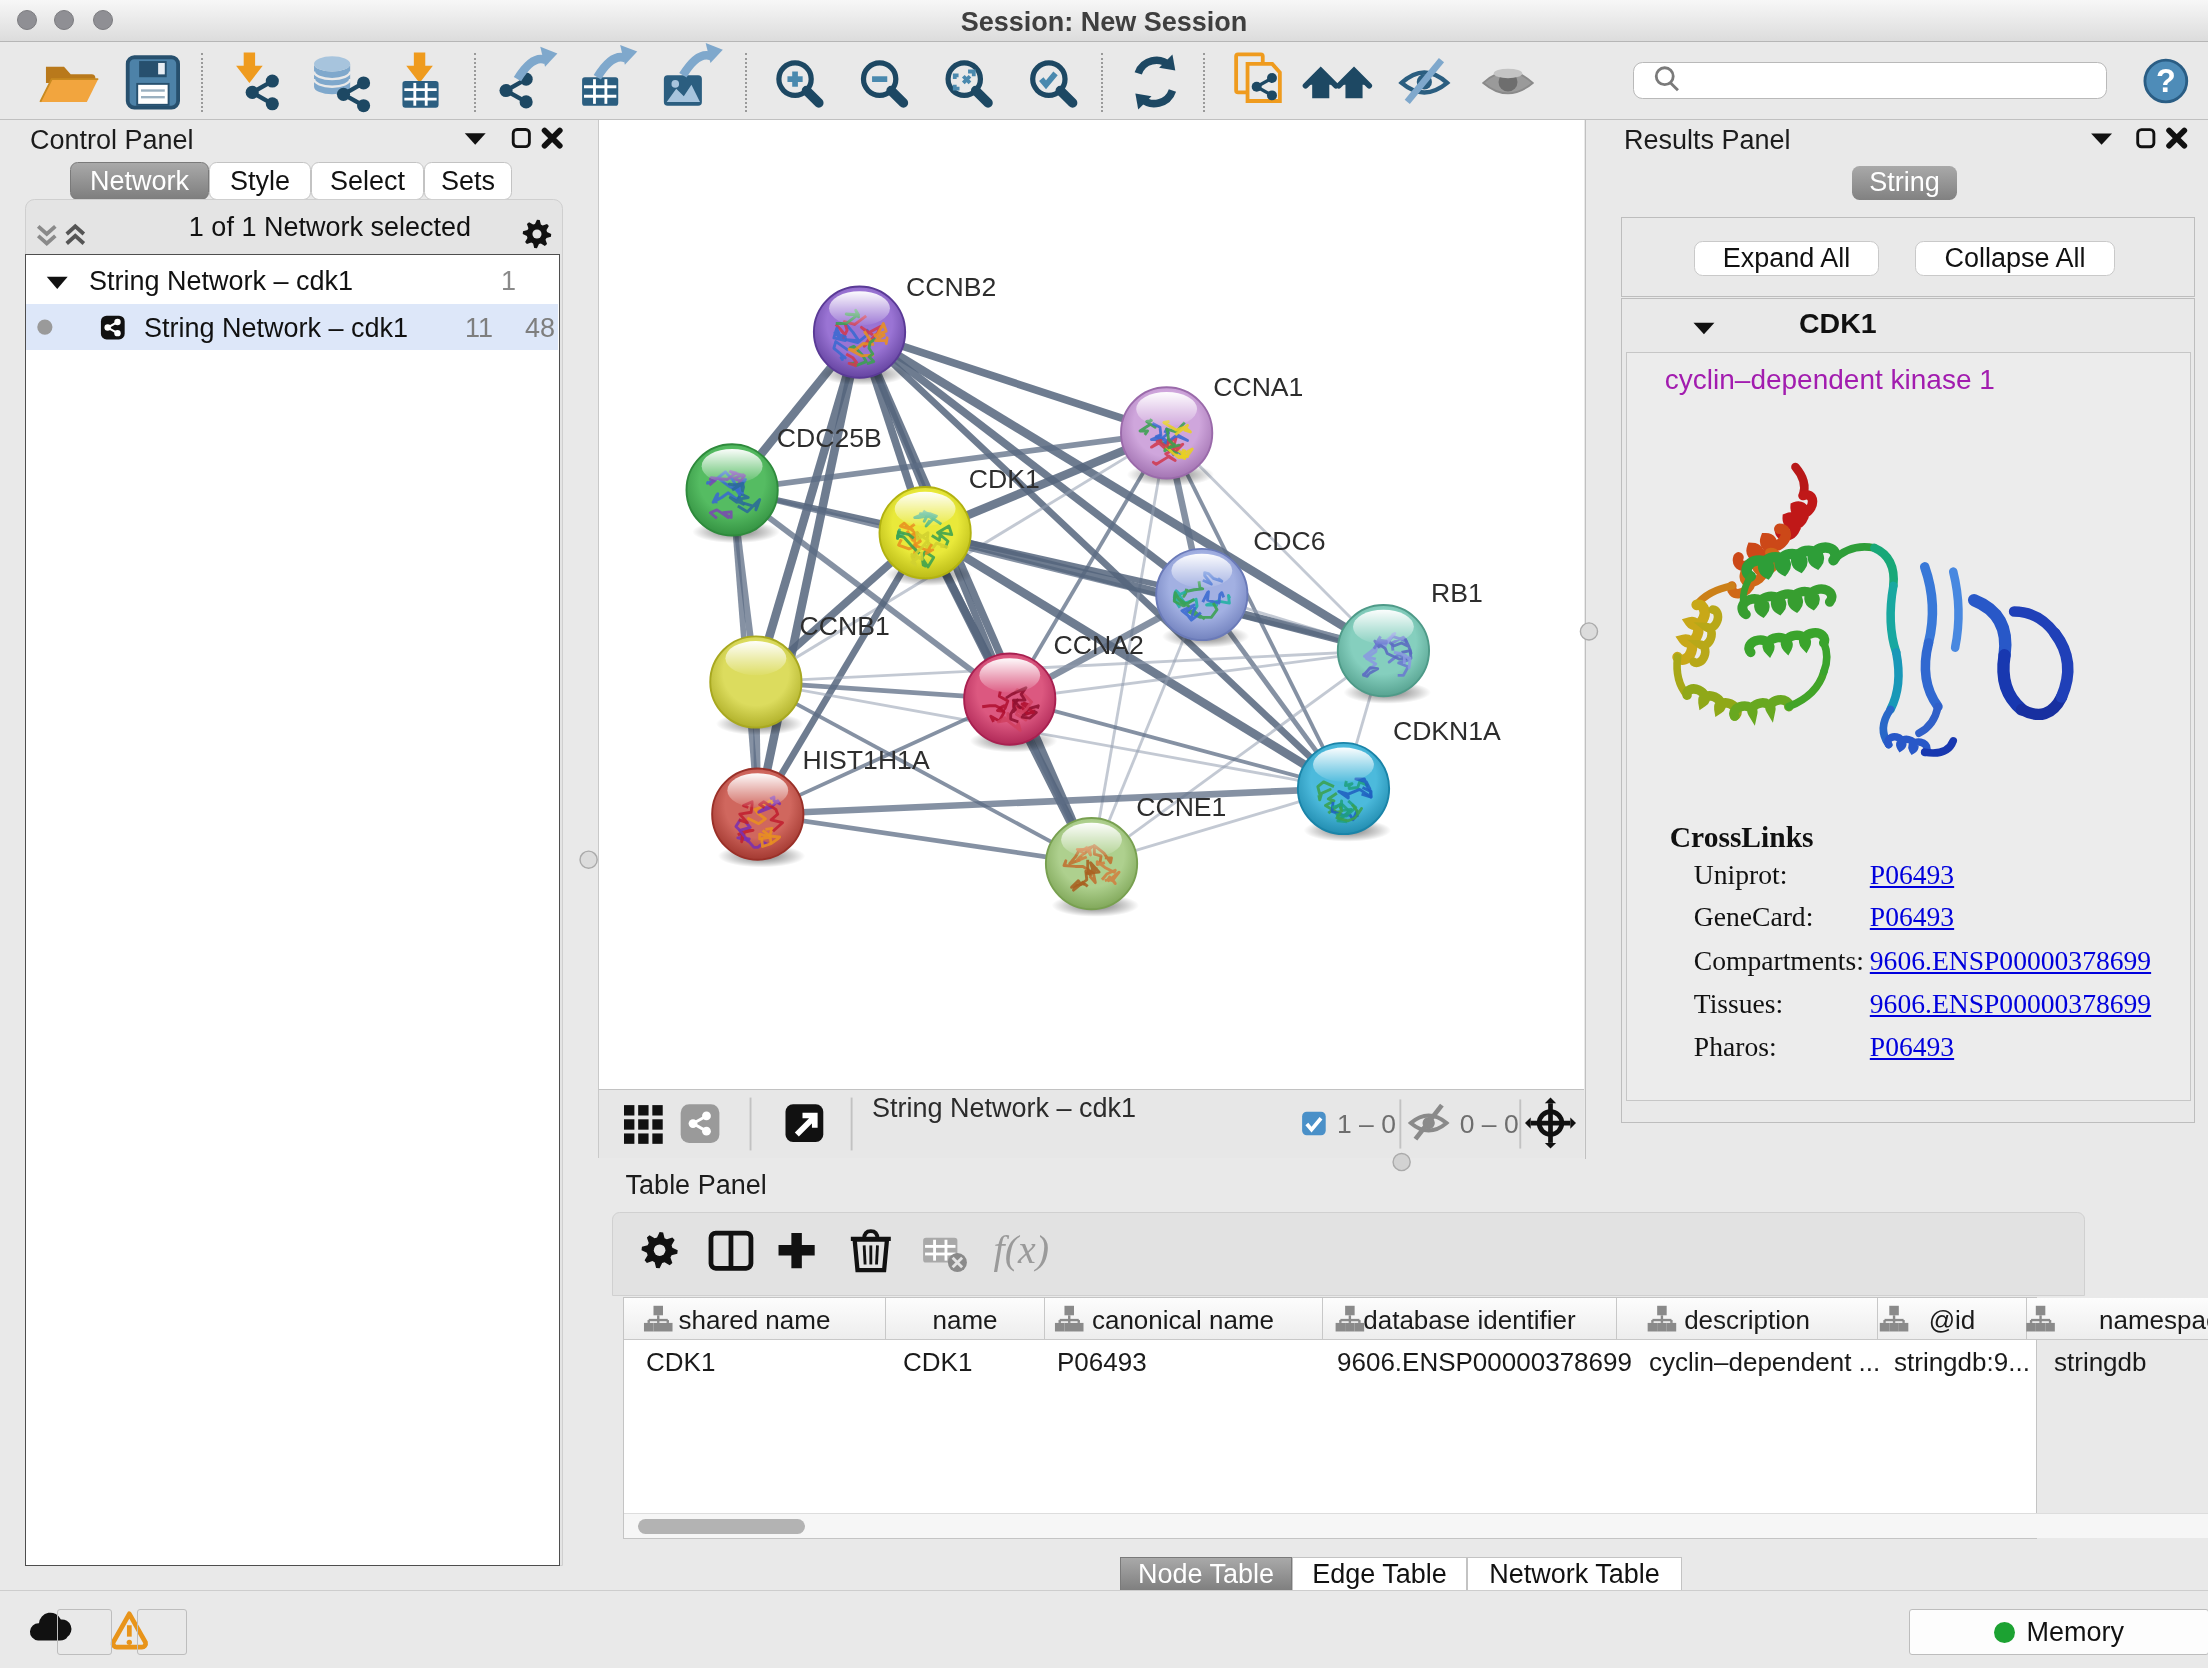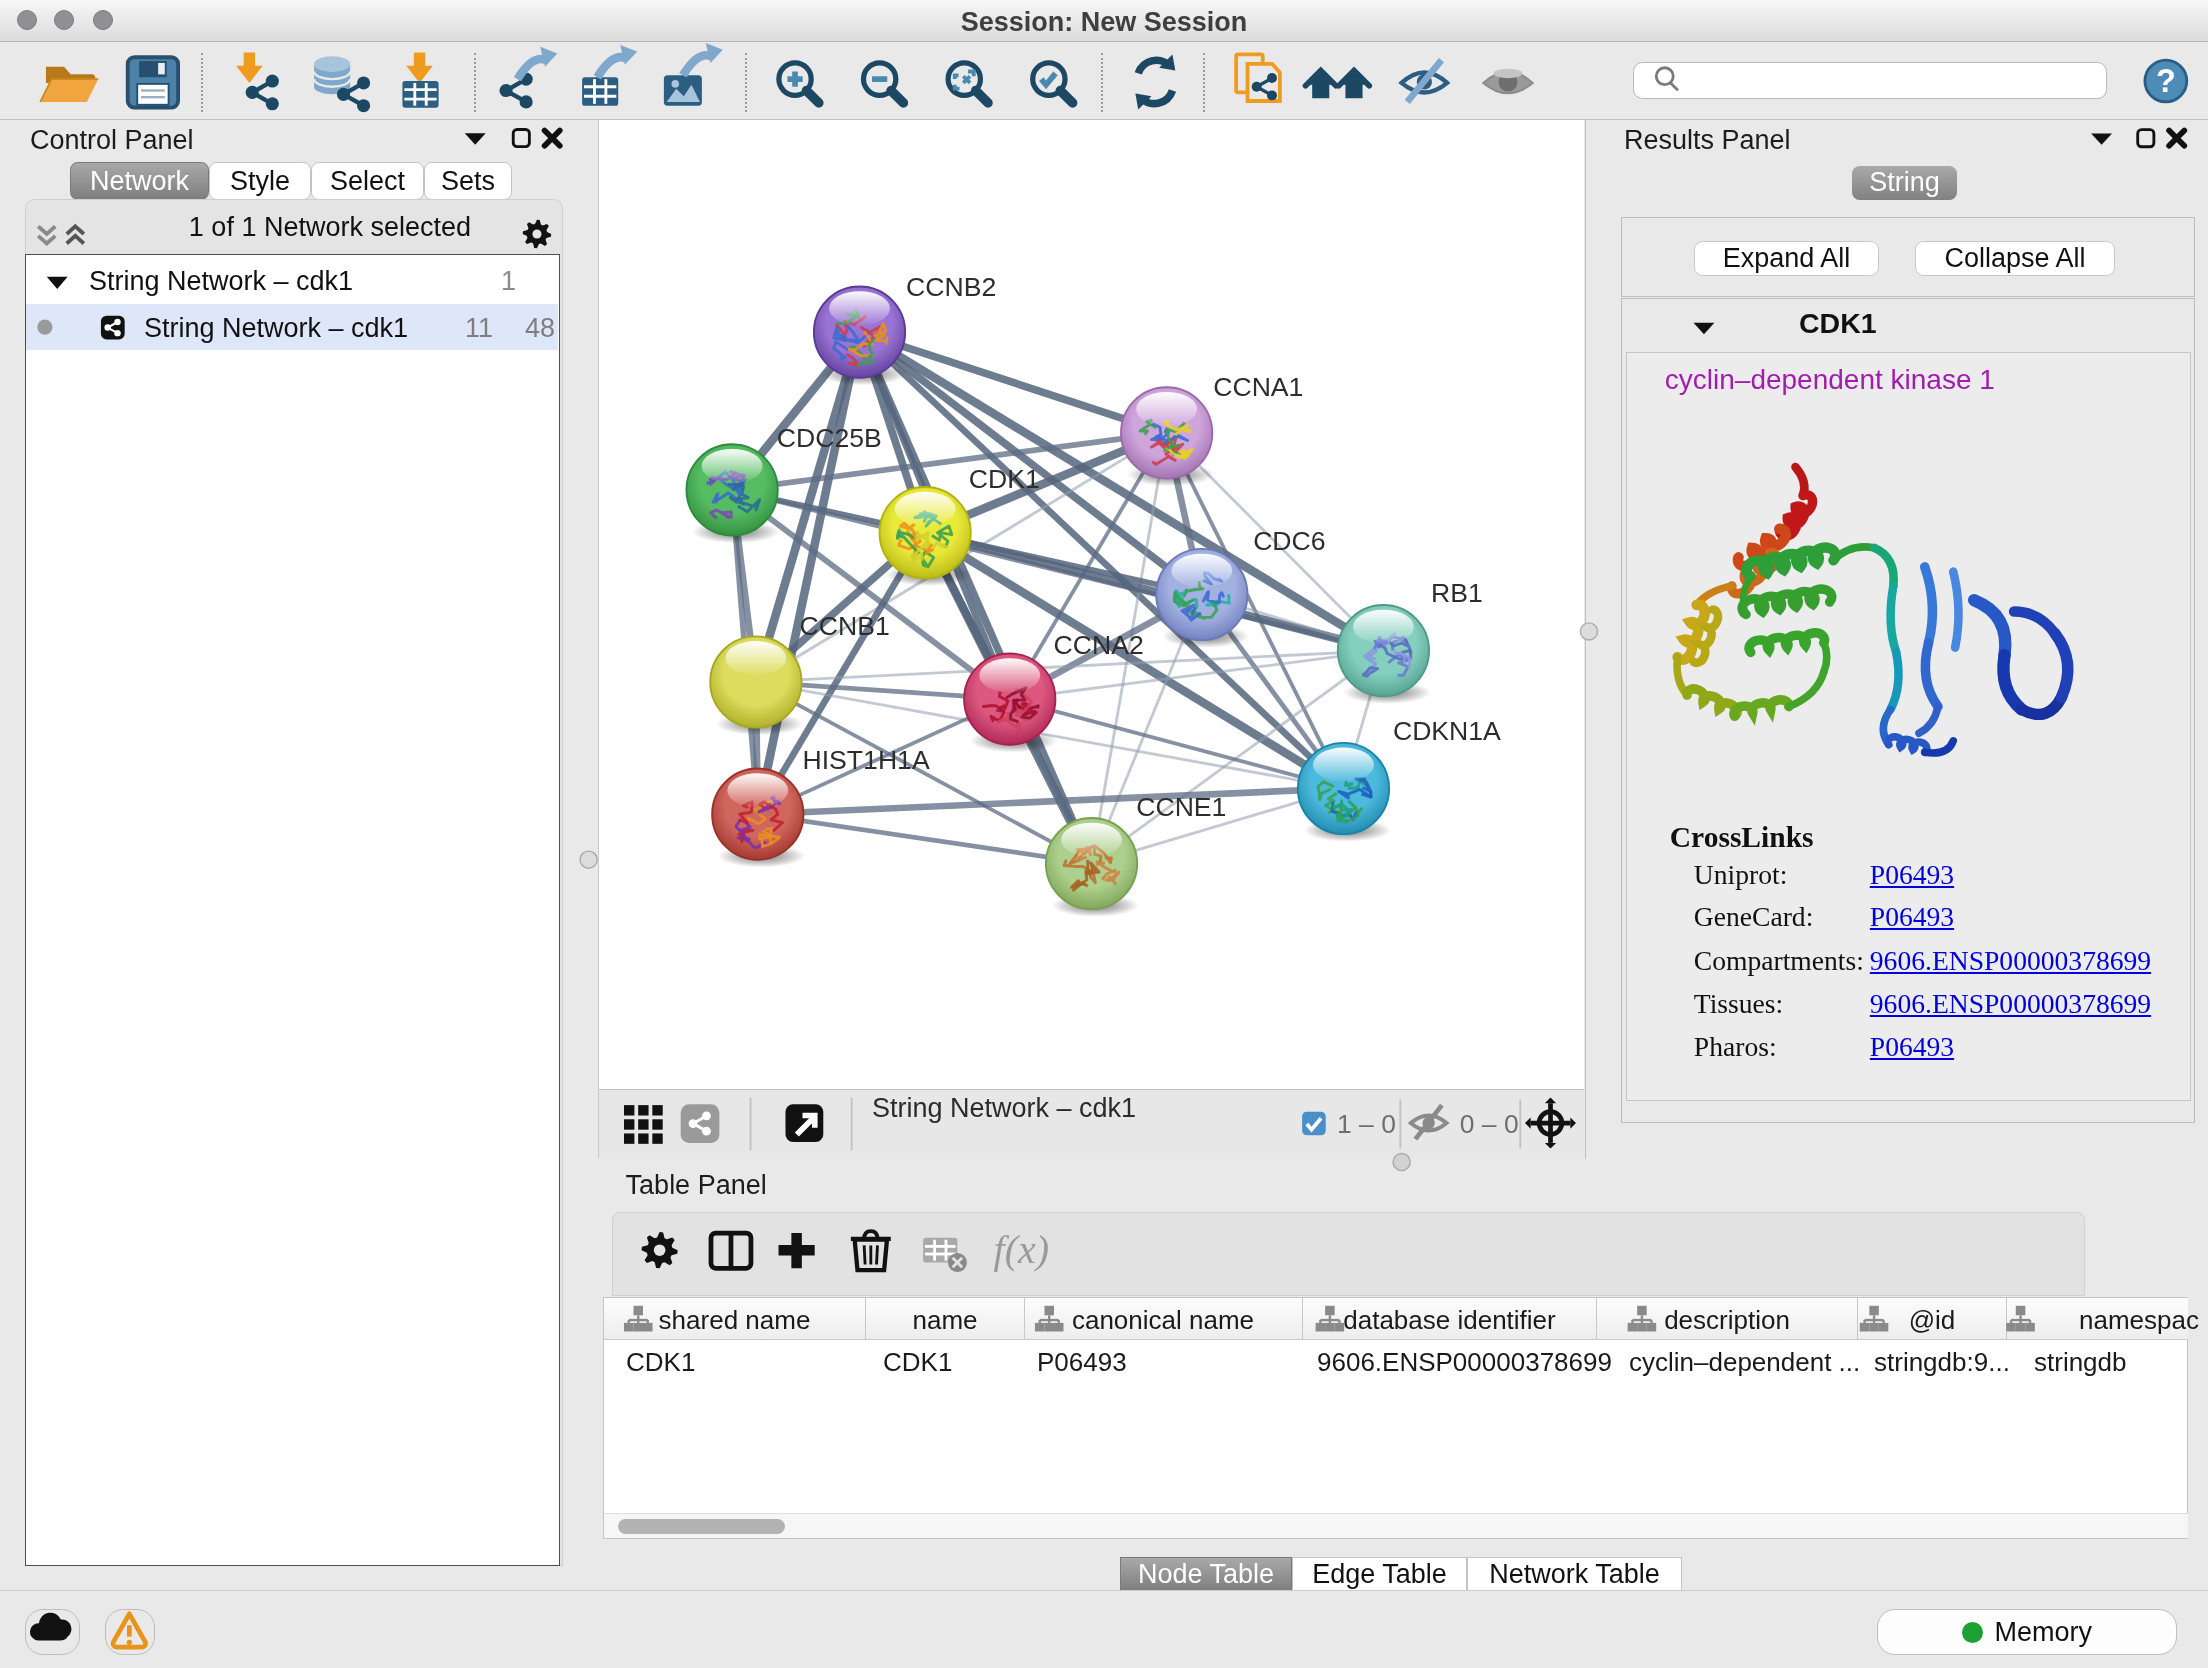--- a/index.html
+++ b/index.html
@@ -31,32 +31,32 @@
 .wbtn { position:absolute; top:23px; height:35px; background:#fff; border:1px solid #c9c9c9; border-radius:8.6px; font-size:27px; color:#111; text-align:center; }
 #cdk1head { position:absolute; left:0px; top:0px; width:573px; height:53px; }
 #rp-inner { position:absolute; left:3.8px; top:53px; width:565px; height:749px; background:#ececec; border:1px solid #c6c6c6; }
 .serif { font-family:"Liberation Serif", serif; }
 .clrow { position:absolute; font-size:27.6px; color:#111; }
 .cllink { color:#0000dd; text-decoration:underline; }
 
 #tp { position:absolute; left:598px; top:1168px; width:1610px; height:422px; background:#e9e9e9; }
 #tp-title { position:absolute; left:27.6px; top:1.9px; font-size:27px; color:#1c1c1c; }
 #tp-toolbar { position:absolute; left:14.3px; top:44px; width:1473px; height:84px; background:#e2e2e2; border:1px solid #d0d0d0; border-radius:7.6px 7.6px 0 0; }
-#tp-table { position:absolute; left:5px; top:129px; width:1585px; height:242px; background:#fff; border:1px solid #c4c4c4; }
+#tp-table { position:absolute; left:25px; top:129px; width:1414px; height:242px; background:#fff; border:1px solid #c4c4c4; }
 #tp-hdr { position:absolute; left:0; top:0; width:1584px; height:42px; background:linear-gradient(#fdfdfd,#ededed); border-bottom:1px solid #c8c8c8; }
 .hcell { position:absolute; top:0; height:42px; border-right:1px solid #c8c8c8; font-size:26px; color:#1a1a1a; }
 .hlabel { position:absolute; top:6.7px; width:100%; text-align:center; }
 .dcell { position:absolute; top:49px; font-size:26px; color:#1a1a1a; }
 #hscroll { position:absolute; left:0; top:215px; width:1584px; height:25px; background:#f6f6f6; border-top:1px solid #ddd; }
 #hthumb { position:absolute; left:14.3px; top:4.8px; width:167px; height:15px; background:#b3b3b3; border-radius:7.6px; }
 .bottab { position:absolute; top:389px; height:35px; background:#fff; border:1px solid #c3c3c3; font-size:27px; color:#111; text-align:center; line-height:33px; }
 .bottabsel { background:linear-gradient(#a9a9a9,#7e7e7e); color:#fff; border-color:#7a7a7a; }
 
 #statusbar { position:absolute; left:0; top:1590px; width:2208px; height:78px; background:#e9e9e9; border-top:1px solid #cdcdcd; }
-.sbtn { position:absolute; top:18px; height:46px; background:transparent; border:1px solid #bdbdbd; border-radius:18px; }
+.sbtn { position:absolute; top:18px; height:46px; background:transparent; border:1px solid #bdbdbd; border-radius:3px;margin-left:32px; }
 </style>
 </head>
 <body>
 <div id="titlebar">
   <div class="tl" style="left:17px;"></div>
   <div class="tl" style="left:54px;"></div>
   <div class="tl" style="left:93px;"></div>
   <div id="wtitle">Session: New Session</div>
 </div>
 <div id="toolbar">

